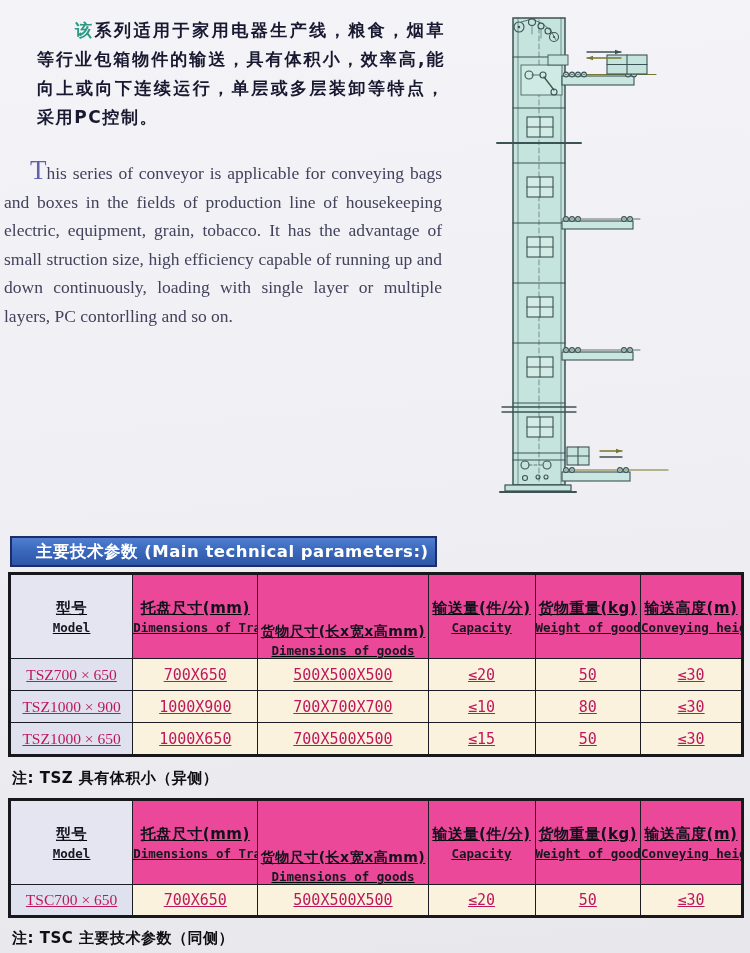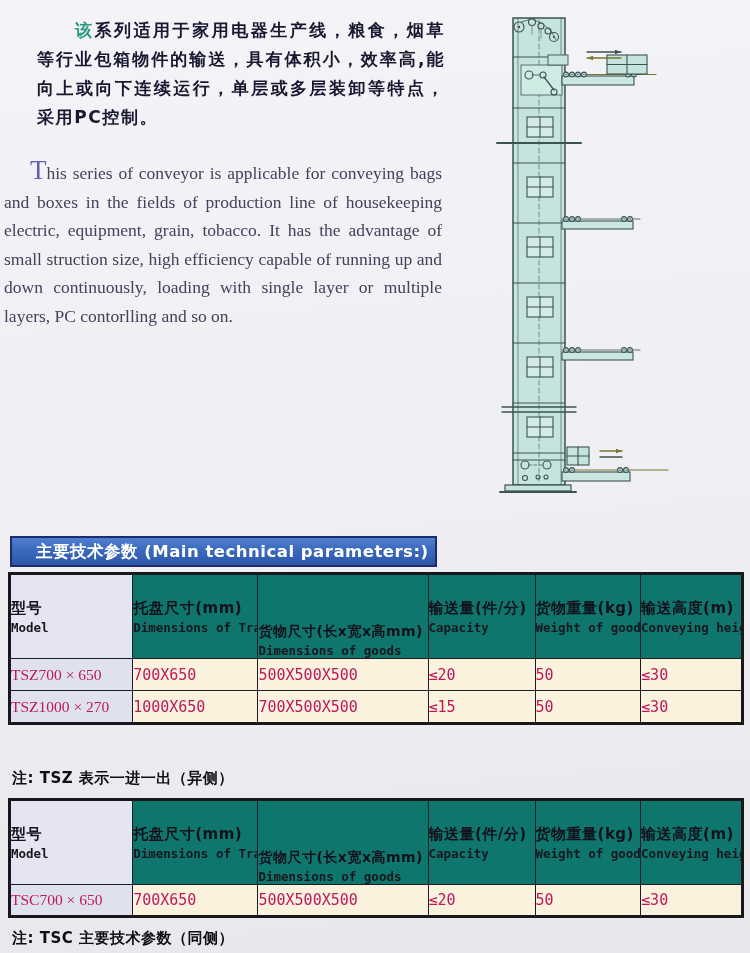--- a/index.html
+++ b/index.html
@@ -30,22 +30,22 @@
     border:2px solid #1d2c6b; display:flex; align-items:center;
   }
   .bar span {
     color:#ffffff; font-weight:700; font-size:16.5px; padding-left:24px;
     letter-spacing:.5px; white-space:nowrap;
   }
   
   .tblwrap { position:absolute; left:8px; width:736px; }
   .t1 { top:572px; } .t2 { top:798px; }
   table { width:100%; border-collapse:collapse; border:3px solid #17171c; background:#faf2dc; table-layout:fixed; }
-  th,td { border:1.6px solid #1c1c24; text-align:left; vertical-align:middle; padding:0; overflow:hidden; }
-  thead th { height:57px; background:#0f766e; }
+  th,td { border:1.6px solid #1c1c24; text-align:center; vertical-align:middle; padding:0; overflow:hidden;text-decoration:underline; }
+  thead th { height:57px; background:#ec4899; }
   th.model-col { background:#e4e5f1; }
   .h-zh { font-size:15px; font-weight:700; color:#12121c; letter-spacing:.5px; white-space:nowrap; }
   th:nth-child(3) .h-zh { font-size:14px;margin-top:48px; }
   .h-en { font-size:12.5px; color:#17171f; font-family:"DejaVu Sans Mono","Liberation Mono",monospace; margin-top:2px; white-space:nowrap; }
   tbody td { height:31px; font-size:15px; color:#be185d; }
   .t2 tbody td { height:30px; }
   td.model-cell { background:#dfe1ee; font-family:"Liberation Serif","DejaVu Serif",serif; font-size:15.5px; }
   td.value-cell { font-family:"DejaVu Sans Mono","Liberation Mono",monospace; font-size:15px; }
   
   .note { position:absolute; left:12px; font-size:15px; font-weight:700; color:#0e0e14; letter-spacing:.5px; }
@@ -241,31 +241,39 @@
         <tbody>
           <tr>
             <td class="model-cell">TSZ700 × 650</td>
             <td class="value-cell">700X650</td>
             <td class="value-cell">500X500X500</td>
             <td class="value-cell">≤20</td>
             <td class="value-cell">50</td>
             <td class="value-cell">≤30</td>
           </tr>
           <tr>
-            <td class="model-cell">TSZ1000 × 270</td>
+            <td class="model-cell">TSZ1000 × 900</td>
+            <td class="value-cell">1000X900</td>
+            <td class="value-cell">700X700X700</td>
+            <td class="value-cell">≤10</td>
+            <td class="value-cell">80</td>
+            <td class="value-cell">≤30</td>
+          </tr>
+          <tr>
+            <td class="model-cell">TSZ1000 × 650</td>
             <td class="value-cell">1000X650</td>
             <td class="value-cell">700X500X500</td>
             <td class="value-cell">≤15</td>
             <td class="value-cell">50</td>
             <td class="value-cell">≤30</td>
           </tr>
         </tbody>
       </table>
   </div>
-  <div class="note n1">注: TSZ 表示一进一出（异侧）</div>
+  <div class="note n1">注: TSZ 具有体积小（异侧）</div>
 
   <div class="tblwrap t2">
     <table>
         <colgroup>
           <col style="width: 16.8%;">
           <col style="width: 17.1%;">
           <col style="width: 23.2%;">
           <col style="width: 14.6%;">
           <col style="width: 14.4%;">
           <col style="width: 13.9%;">

